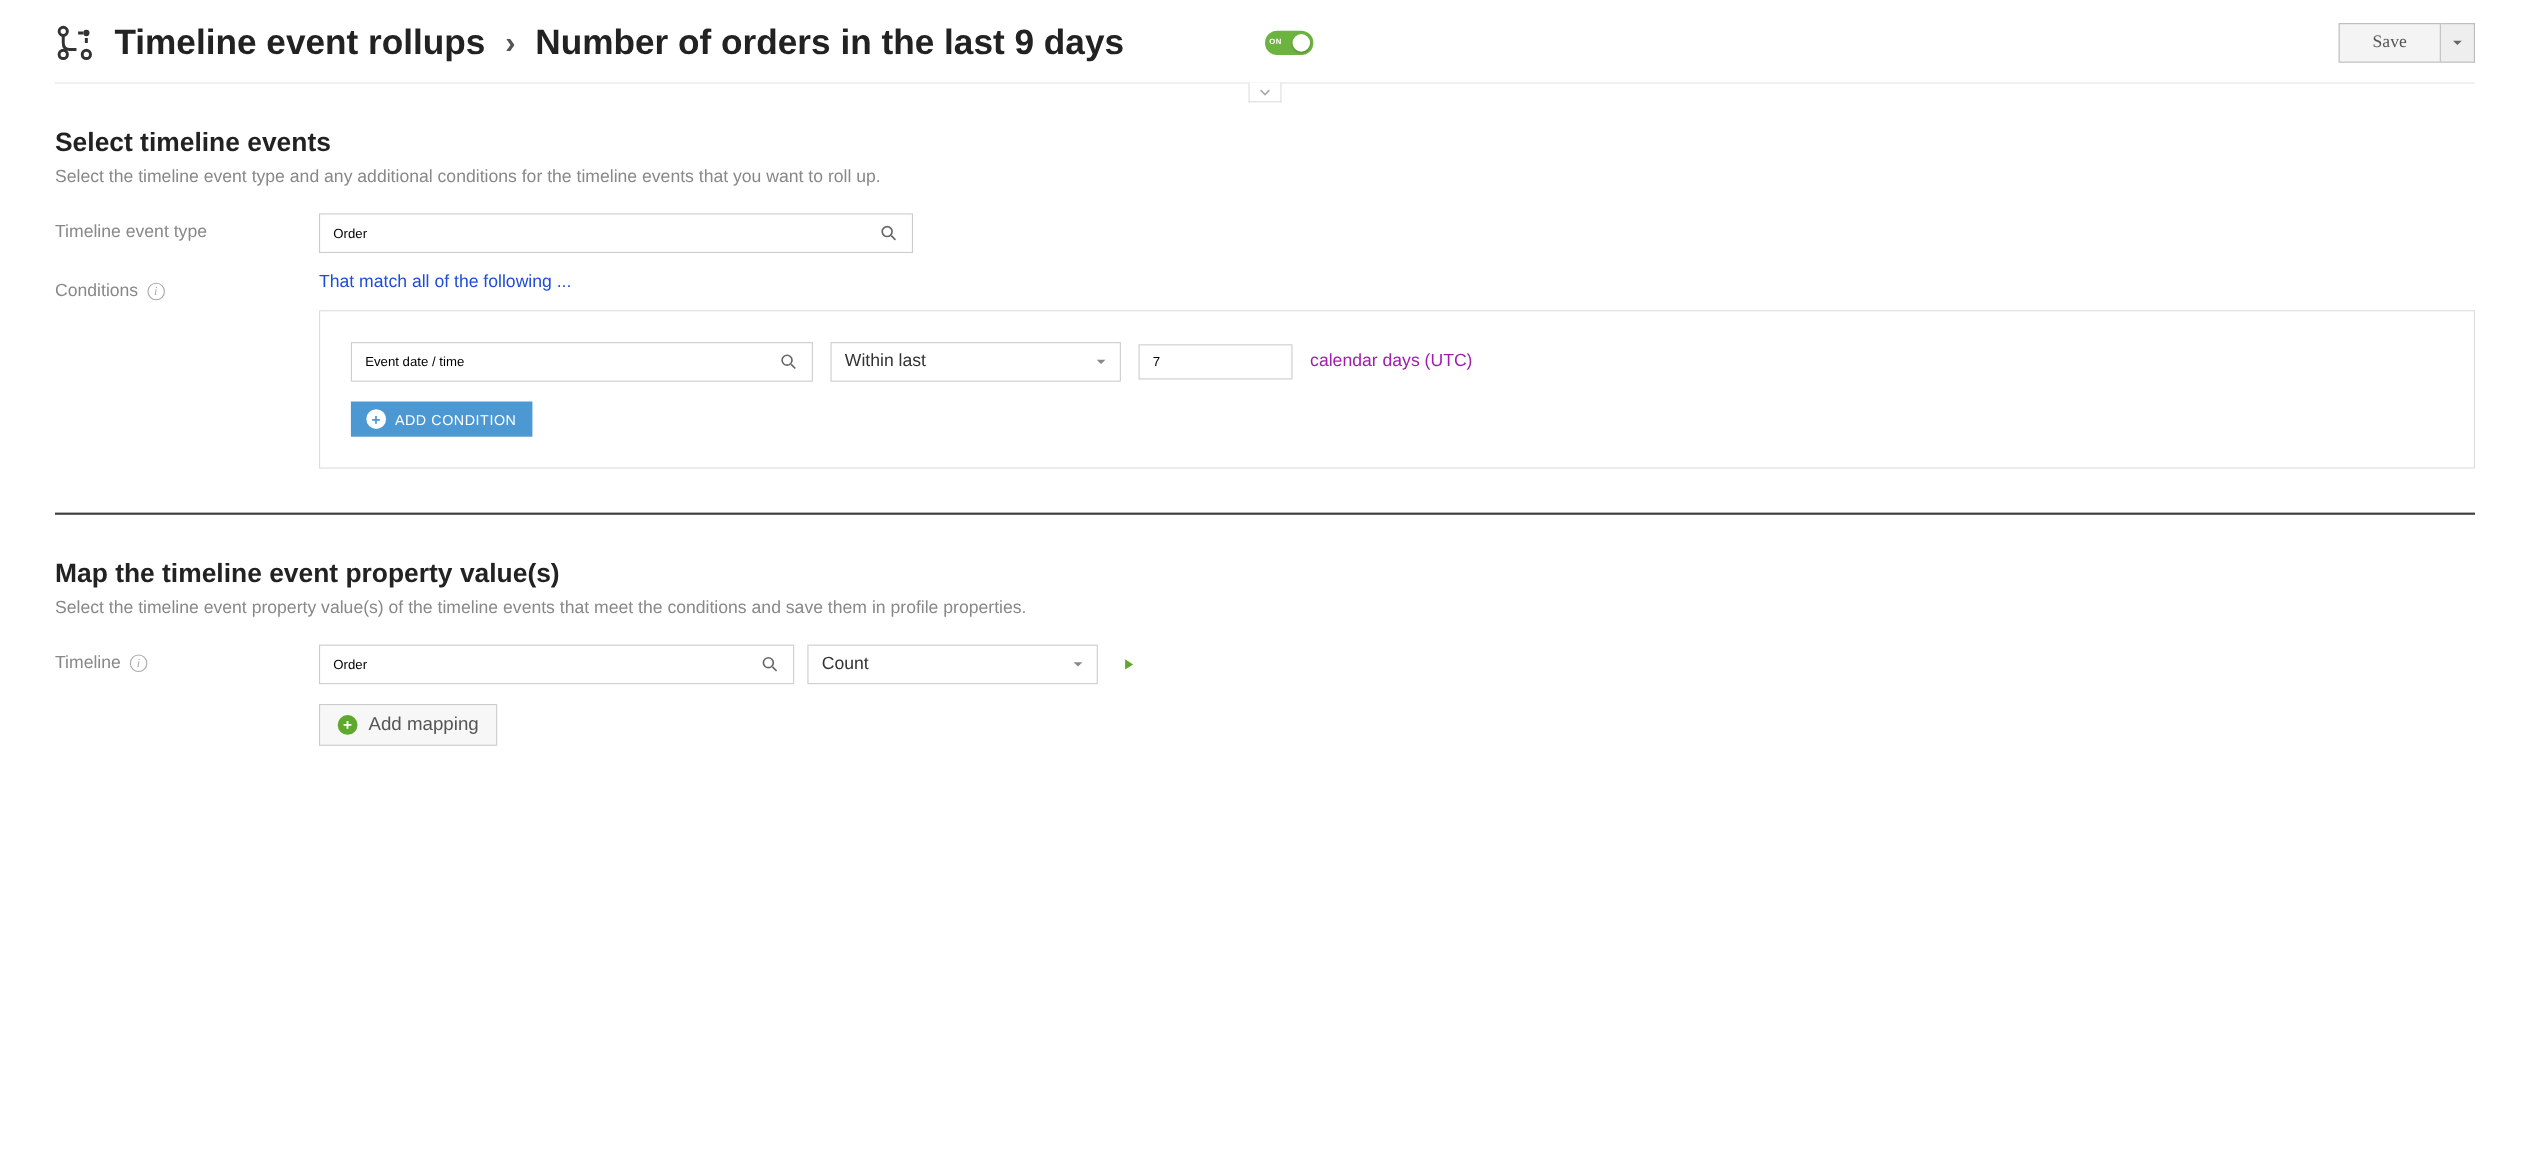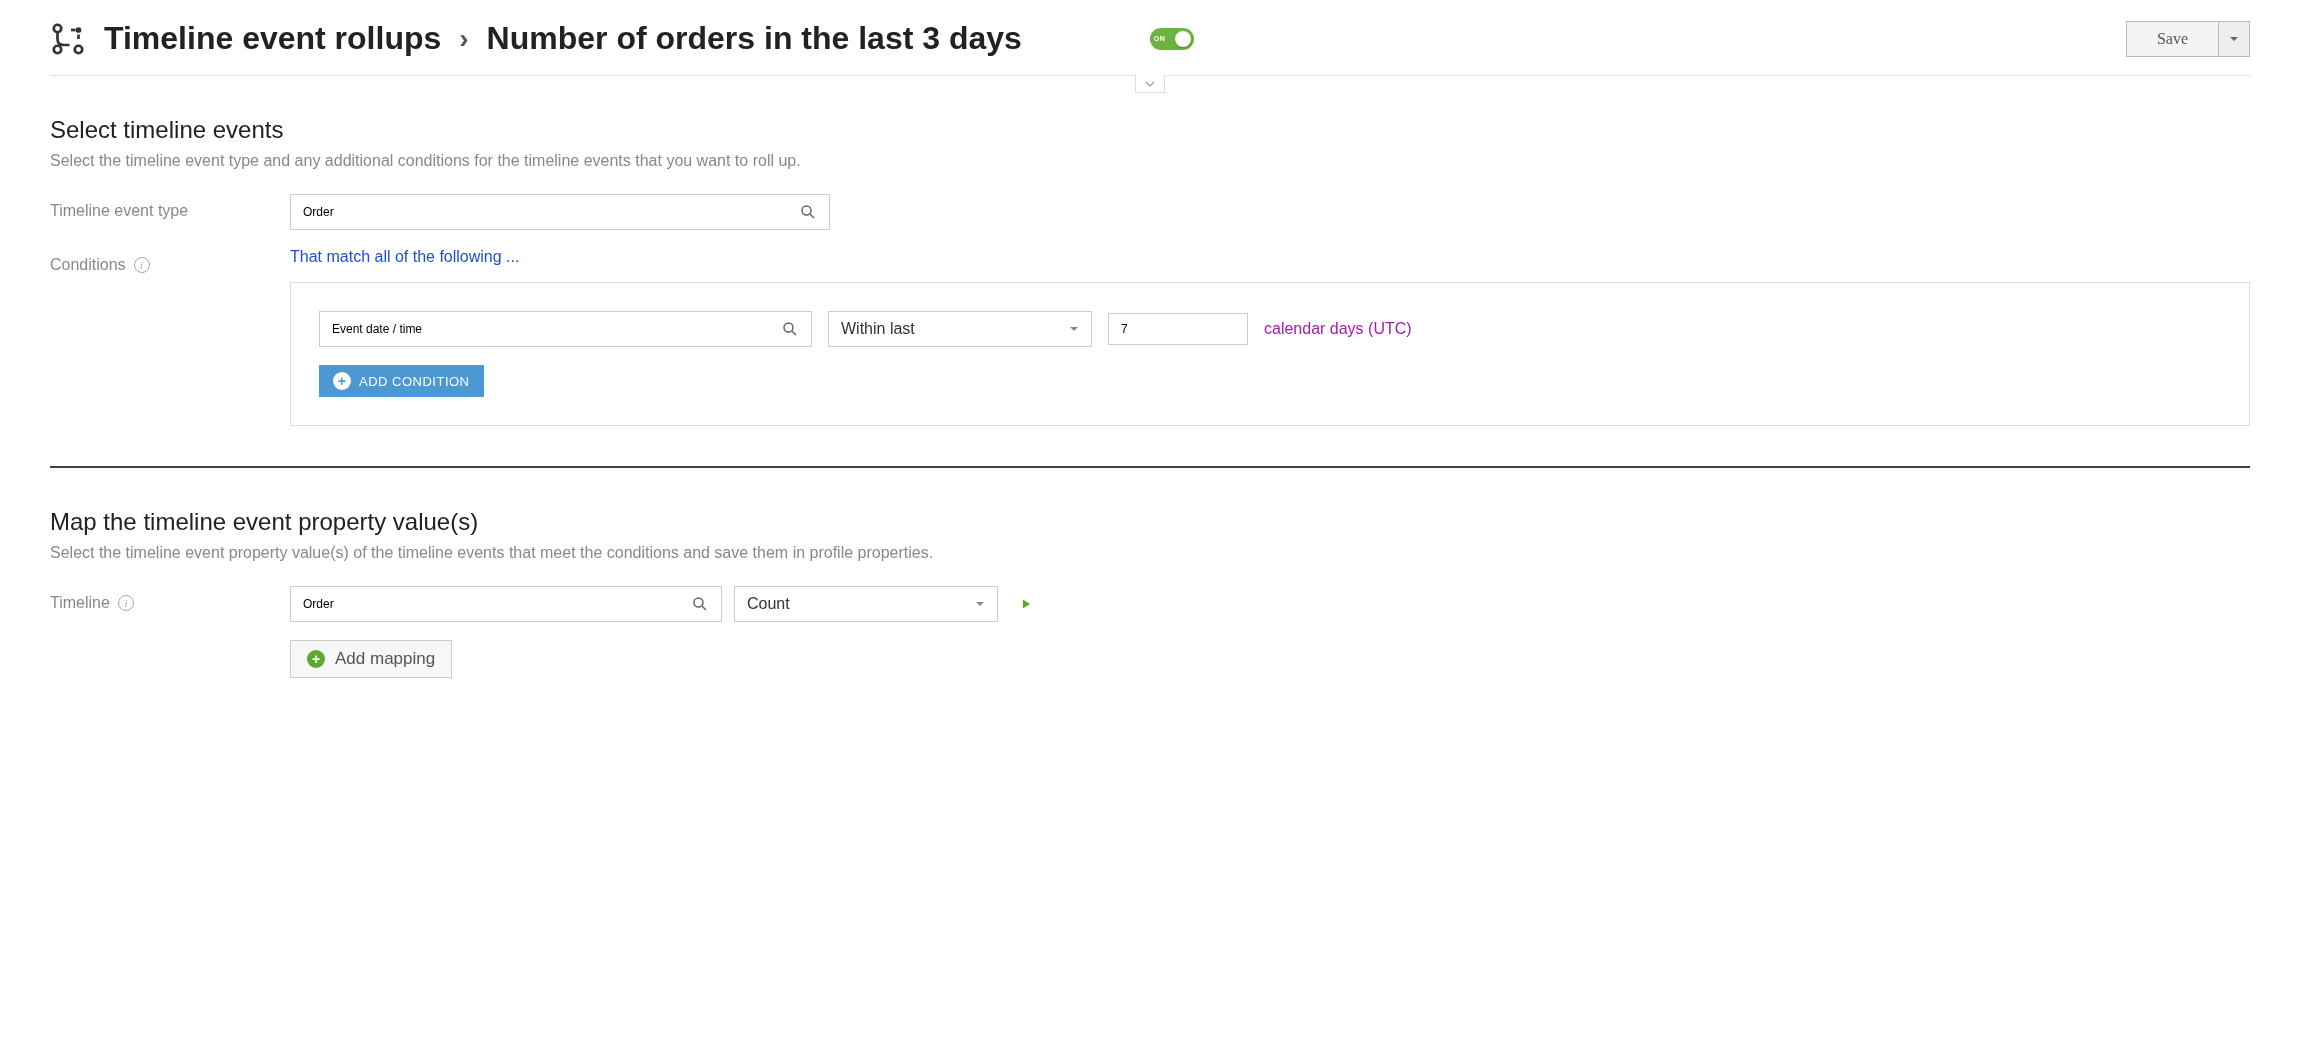--- a/index.html
+++ b/index.html
@@ -102,21 +102,21 @@
 
   .section {
     padding-top: 40px;
   }
   .section + .section {
     border-top: 2px solid #404040;
     margin-top: 40px;
   }
   .section h2 {
     font-size: 24px;
-    font-weight: 400;
+    font-weight: 700;
     color: #222;
     margin-bottom: 8px;
   }
   .section .desc {
     font-size: 16px;
     color: #888;
     margin-bottom: 24px;
   }
 
   .form-row {
@@ -162,21 +162,21 @@
   .select-input { justify-content: space-between; }
   .search-input input, .text-input input {
     border: none;
     outline: none;
     font-size: 12px;
     flex: 1;
     background: transparent;
   }
   .select-input span { flex: 1; }
   .w-lg { width: 540px; }
-  .w-md { width: 493px; }
+  .w-md { width: 420px; }
   .w-md2 { width: 264px; }
   .w-sm { width: 140px; }
   .w-map1 { width: 432px; }
   .w-map3 { width: 375px; }
 
   .search-icon { width: 18px; height: 18px; color: #666; flex-shrink: 0; }
   .caret-icon { width: 10px; height: 10px; color: #888; flex-shrink: 0; }
 
   .hint-text { color: #1d4ed8; font-size: 16px; margin-bottom: 16px; }
 
@@ -249,21 +249,21 @@
       <circle cx="5" cy="19" r="2.5"></circle>
       <circle cx="19" cy="19" r="2.5"></circle>
       <path d="M5 7.5 V12 Q5 16 9 16 H13"></path>
       <circle cx="19" cy="6" r="1" fill="currentColor"></circle>
       <path d="M14 6 h3"></path>
       <path d="M19 9 v3"></path>
     </svg>
   </span>
   <span class="title-parent">Timeline event rollups</span>
   <span class="chevron">›</span>
-  <span class="title-current">Number of orders in the last 3 days</span>
+  <span class="title-current">Number of orders in the last 9 days</span>
 
   <div class="toggle">
     <span class="on-label">ON</span>
     <span class="knob"></span>
   </div>
 
   <span class="spacer"></span>
 
   <div class="save-wrap">
     <button class="save-btn">Save</button>

